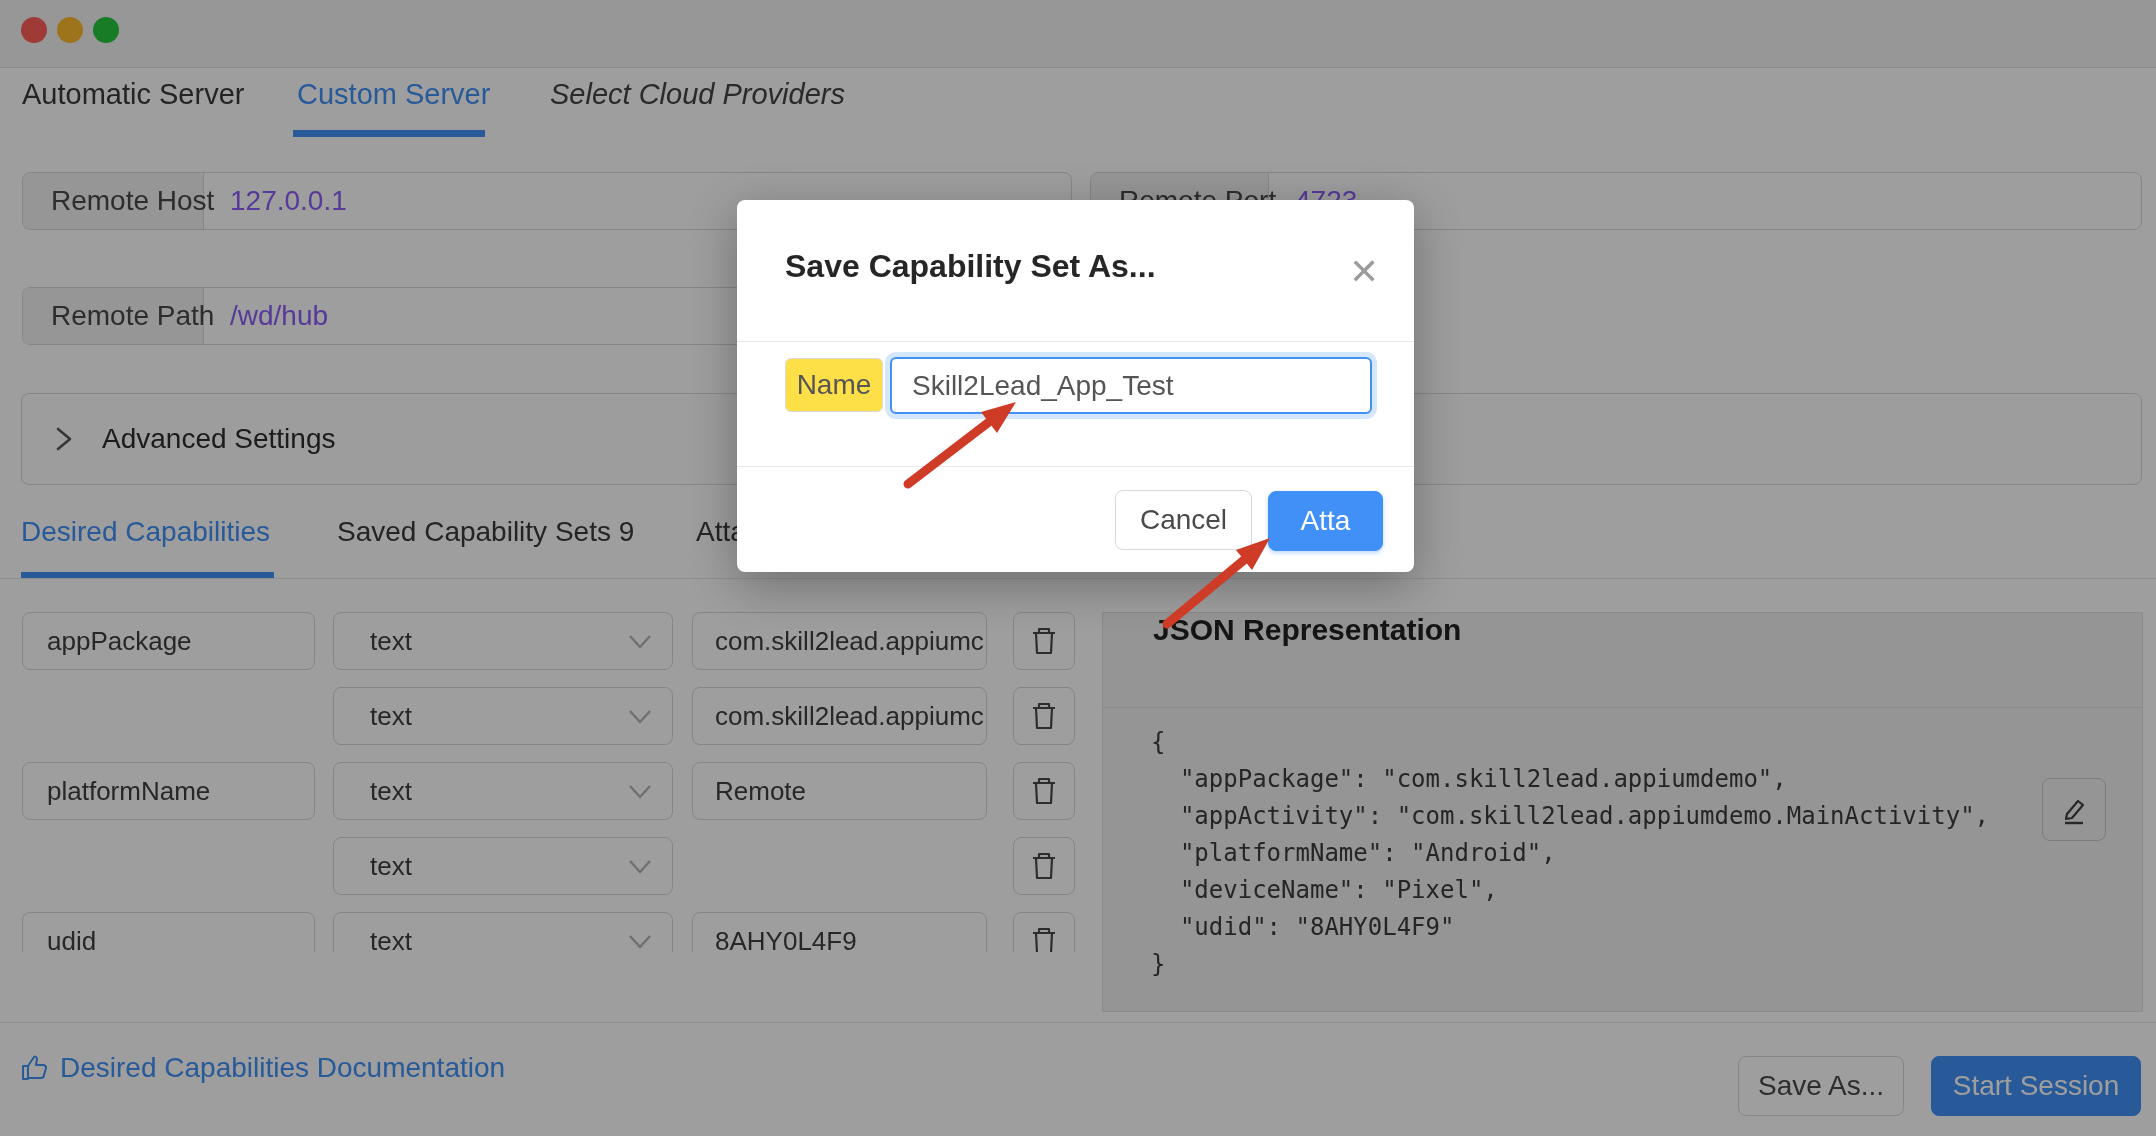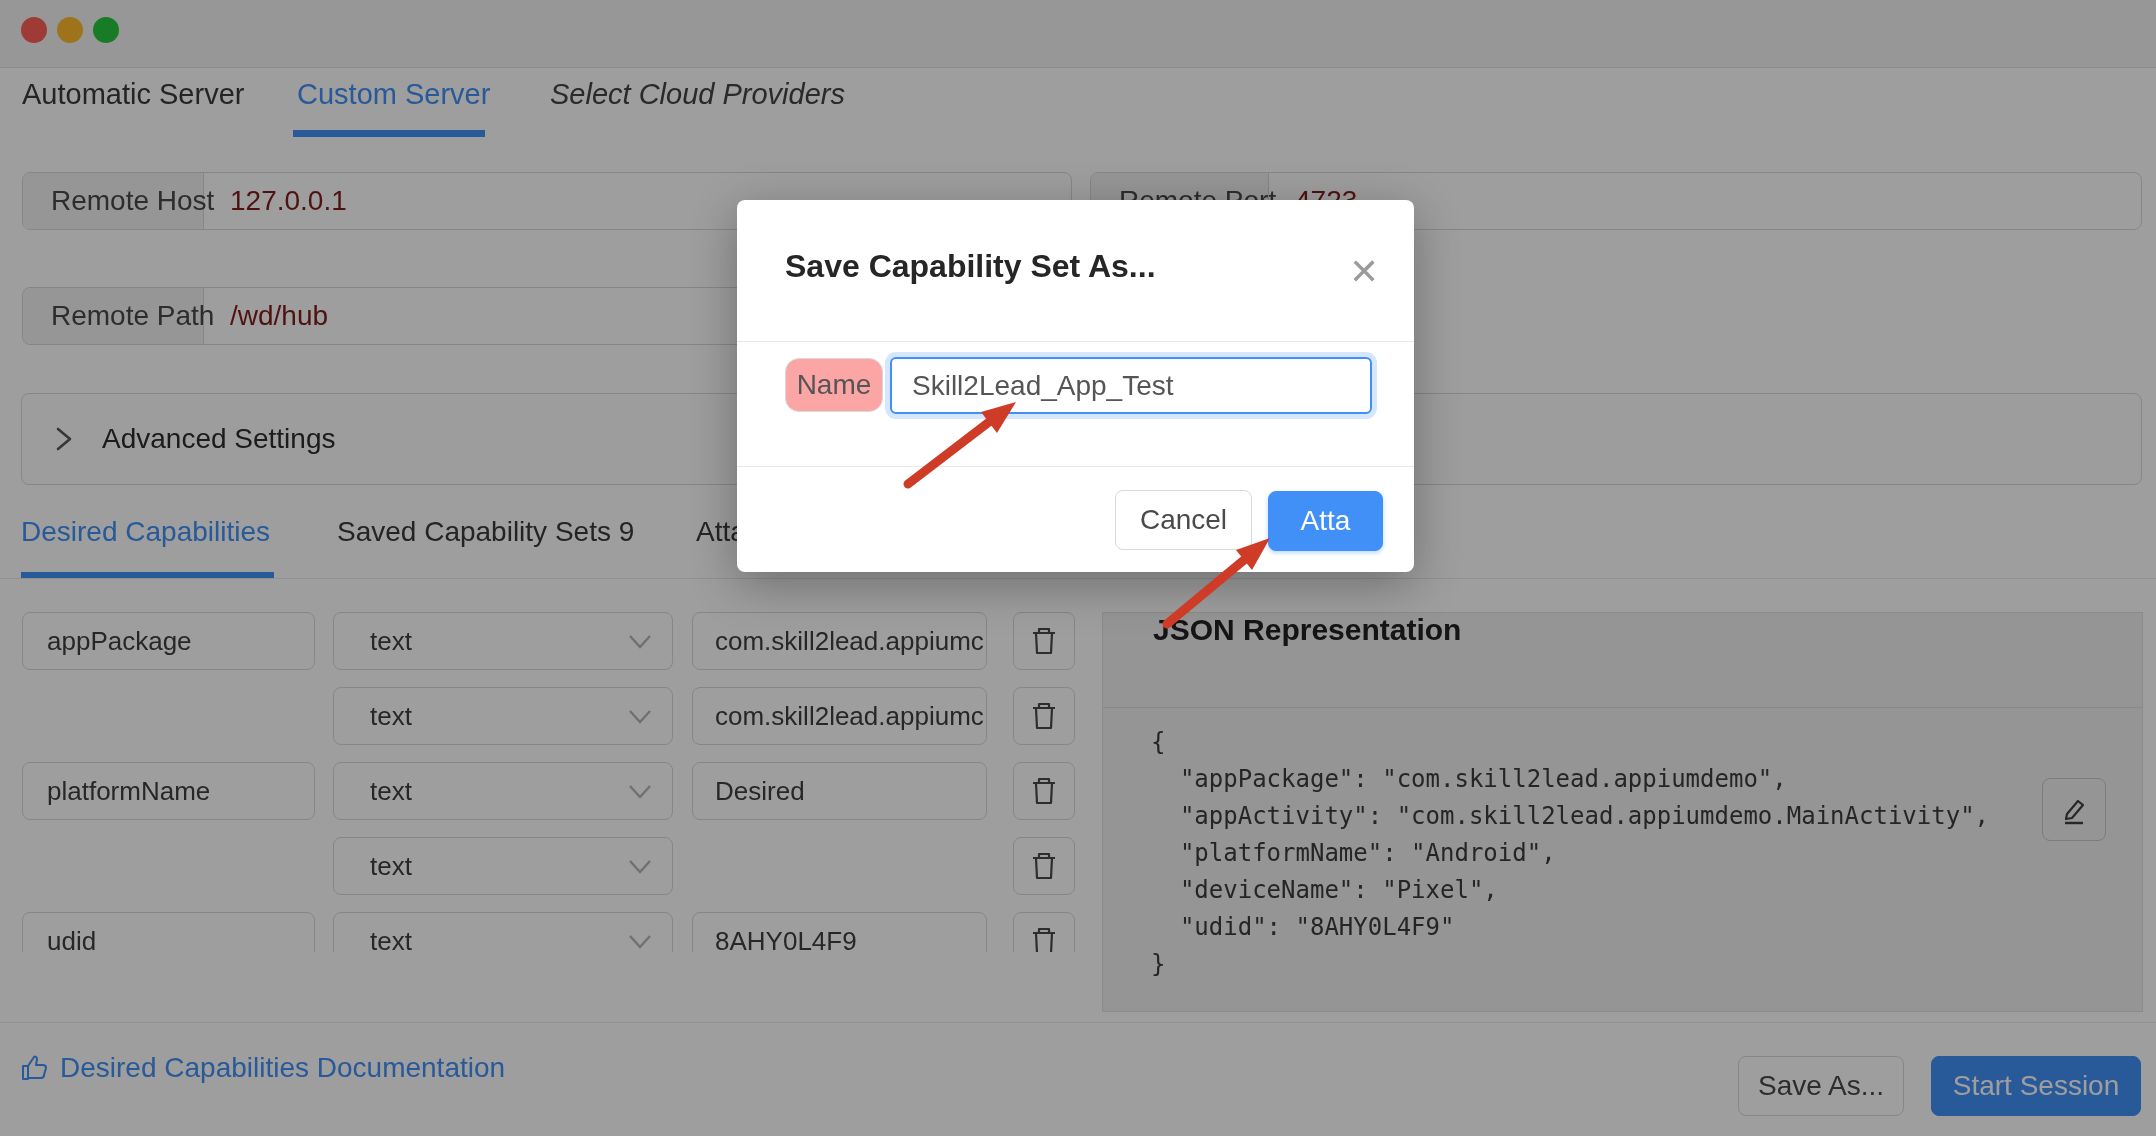--- a/index.html
+++ b/index.html
@@ -13,21 +13,21 @@
   
   .stab{position:absolute;top:78px;font-size:29px;color:#3a3a3a;white-space:nowrap;}
   .stab.active{color:#4190f7;}
   .stab.italic{font-style:italic;color:#444;}
   .stab-underline{position:absolute;left:293px;top:130px;width:192px;height:7px;background:#4190f7;}
 
   
   .igroup{position:absolute;height:58px;display:flex;border:1px solid #d9d9d9;border-radius:8px;background:#fff;box-sizing:border-box;}
   .iaddon{background:#f2f2f2;border-right:1px solid #d9d9d9;border-radius:7px 0 0 7px;display:flex;align-items:center;
           padding:0 28px;font-size:28px;color:#4a4a4a;white-space:nowrap;}
-  .ivalue{display:flex;align-items:center;padding:0 26px;font-size:28px;color:#7f1d1d;white-space:nowrap;overflow:hidden;}
+  .ivalue{display:flex;align-items:center;padding:0 26px;font-size:28px;color:#8b5cf6;white-space:nowrap;overflow:hidden;}
 
   
   .advanced{position:absolute;left:21px;top:393px;width:2121px;height:92px;border:1px solid #d9d9d9;border-radius:8px;
             background:#fdfdfd;display:flex;align-items:center;box-sizing:border-box;}
   .adv-chevron{margin-left:28px;width:26px;height:26px;}
   .adv-label{margin-left:26px;font-size:28px;font-weight:500;color:#2e2e2e;}
 
   
   .ctab{position:absolute;top:516px;font-size:28px;color:#3a3a3a;white-space:nowrap;}
   .ctab.active{color:#4190f7;font-weight:500;}
@@ -67,22 +67,22 @@
 
   
   .mask{position:absolute;left:0;top:0;width:2156px;height:1136px;background:rgba(0,0,0,0.38);z-index:10;}
   .modal{position:absolute;left:737px;top:200px;width:677px;height:372px;background:#fff;border-radius:8px;z-index:20;
          box-shadow:0 12px 48px rgba(0,0,0,0.30);}
   .modal-header{position:relative;height:142px;border-bottom:1px solid #e8e8e8;box-sizing:border-box;}
   .modal-title{position:absolute;left:48px;top:48px;font-size:32px;font-weight:600;color:#262626;white-space:nowrap;}
   .modal-close{position:absolute;right:22px;top:44px;width:56px;height:56px;display:flex;align-items:center;justify-content:center;
                font-size:36px;color:#9b9b9b;cursor:pointer;font-weight:300;}
   .modal-body{position:relative;height:124px;}
-  .name-addon{position:absolute;left:48px;top:16px;width:98px;height:54px;background:#fca5a5;border:1px solid #d9d9d9;
-              border-radius:14px;display:flex;align-items:center;justify-content:center;font-size:28px;color:#555;box-sizing:border-box;}
+  .name-addon{position:absolute;left:48px;top:16px;width:98px;height:54px;background:#fde047;border:1px solid #d9d9d9;
+              border-radius:6px;display:flex;align-items:center;justify-content:center;font-size:28px;color:#555;box-sizing:border-box;}
   .name-input{position:absolute;left:153px;top:15px;width:482px;height:57px;border:2px solid #4190f7;border-radius:6px;
               box-shadow:0 0 0 5px rgba(65,144,247,0.22);box-sizing:border-box;font-family:"Liberation Sans",sans-serif;
               font-size:28px;color:#555;padding:0 0 0 20px;outline:none;background:#fff;}
   .modal-footer{position:relative;height:106px;border-top:1px solid #e8e8e8;}
   .cancel-btn{left:378px;top:23px;width:137px;position:absolute;}
   .save-btn{left:531px;top:24px;width:115px;position:absolute;box-shadow:0 2px 4px rgba(65,144,247,0.35);}
   .modal-footer .btn{position:absolute;}
 
   
   .anno{position:absolute;left:0;top:0;width:2156px;height:1136px;z-index:30;pointer-events:none;}
@@ -165,21 +165,21 @@
     </div>
 
     <div class="cap-row" style="top:162px;">
       <div class="cbox name">platformName</div>
       <div class="cbox type">
           <span>text</span>
         <svg class="icon sel-chevron" width="24" height="18" viewBox="0 0 24 18">
             <polyline points="2,3 12,14 22,3" fill="none" stroke="#b5b5b5" stroke-width="2.4"></polyline>
           </svg>
         </div>
-      <div class="cbox value">Desired</div>
+      <div class="cbox value">Remote</div>
       <div class="cbox trash">
         <svg class="icon" width="26" height="30" viewBox="0 0 26 30">
             <path d="M2 7 H24 M8 7 V3 H18 V7 M5 7 L6 27 H20 L21 7" fill="none" stroke="#4a4a4a" stroke-width="2.2" stroke-linejoin="round"></path>
           </svg>
       </div>
     </div>
 
     <div class="cap-row" style="top:237px;">
       <div class="cbox type">
           <span>text</span>

